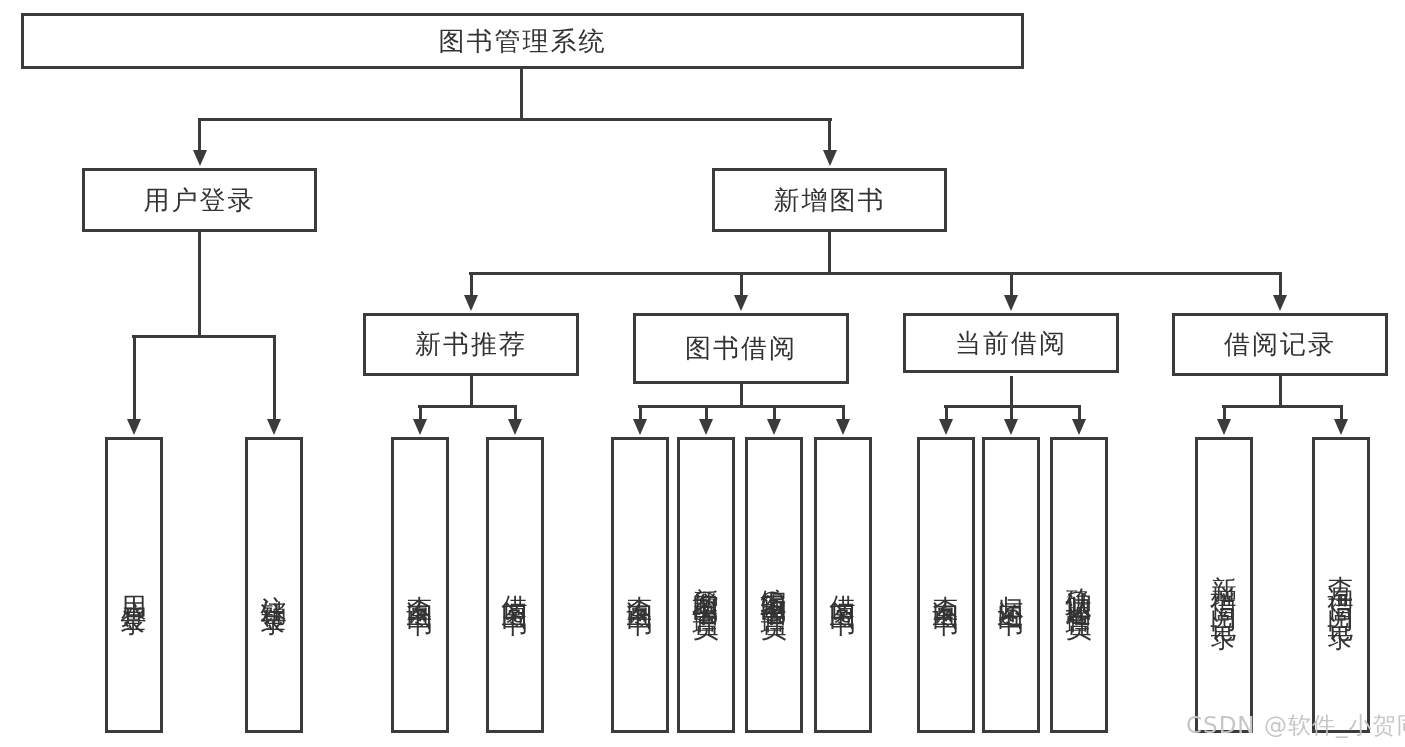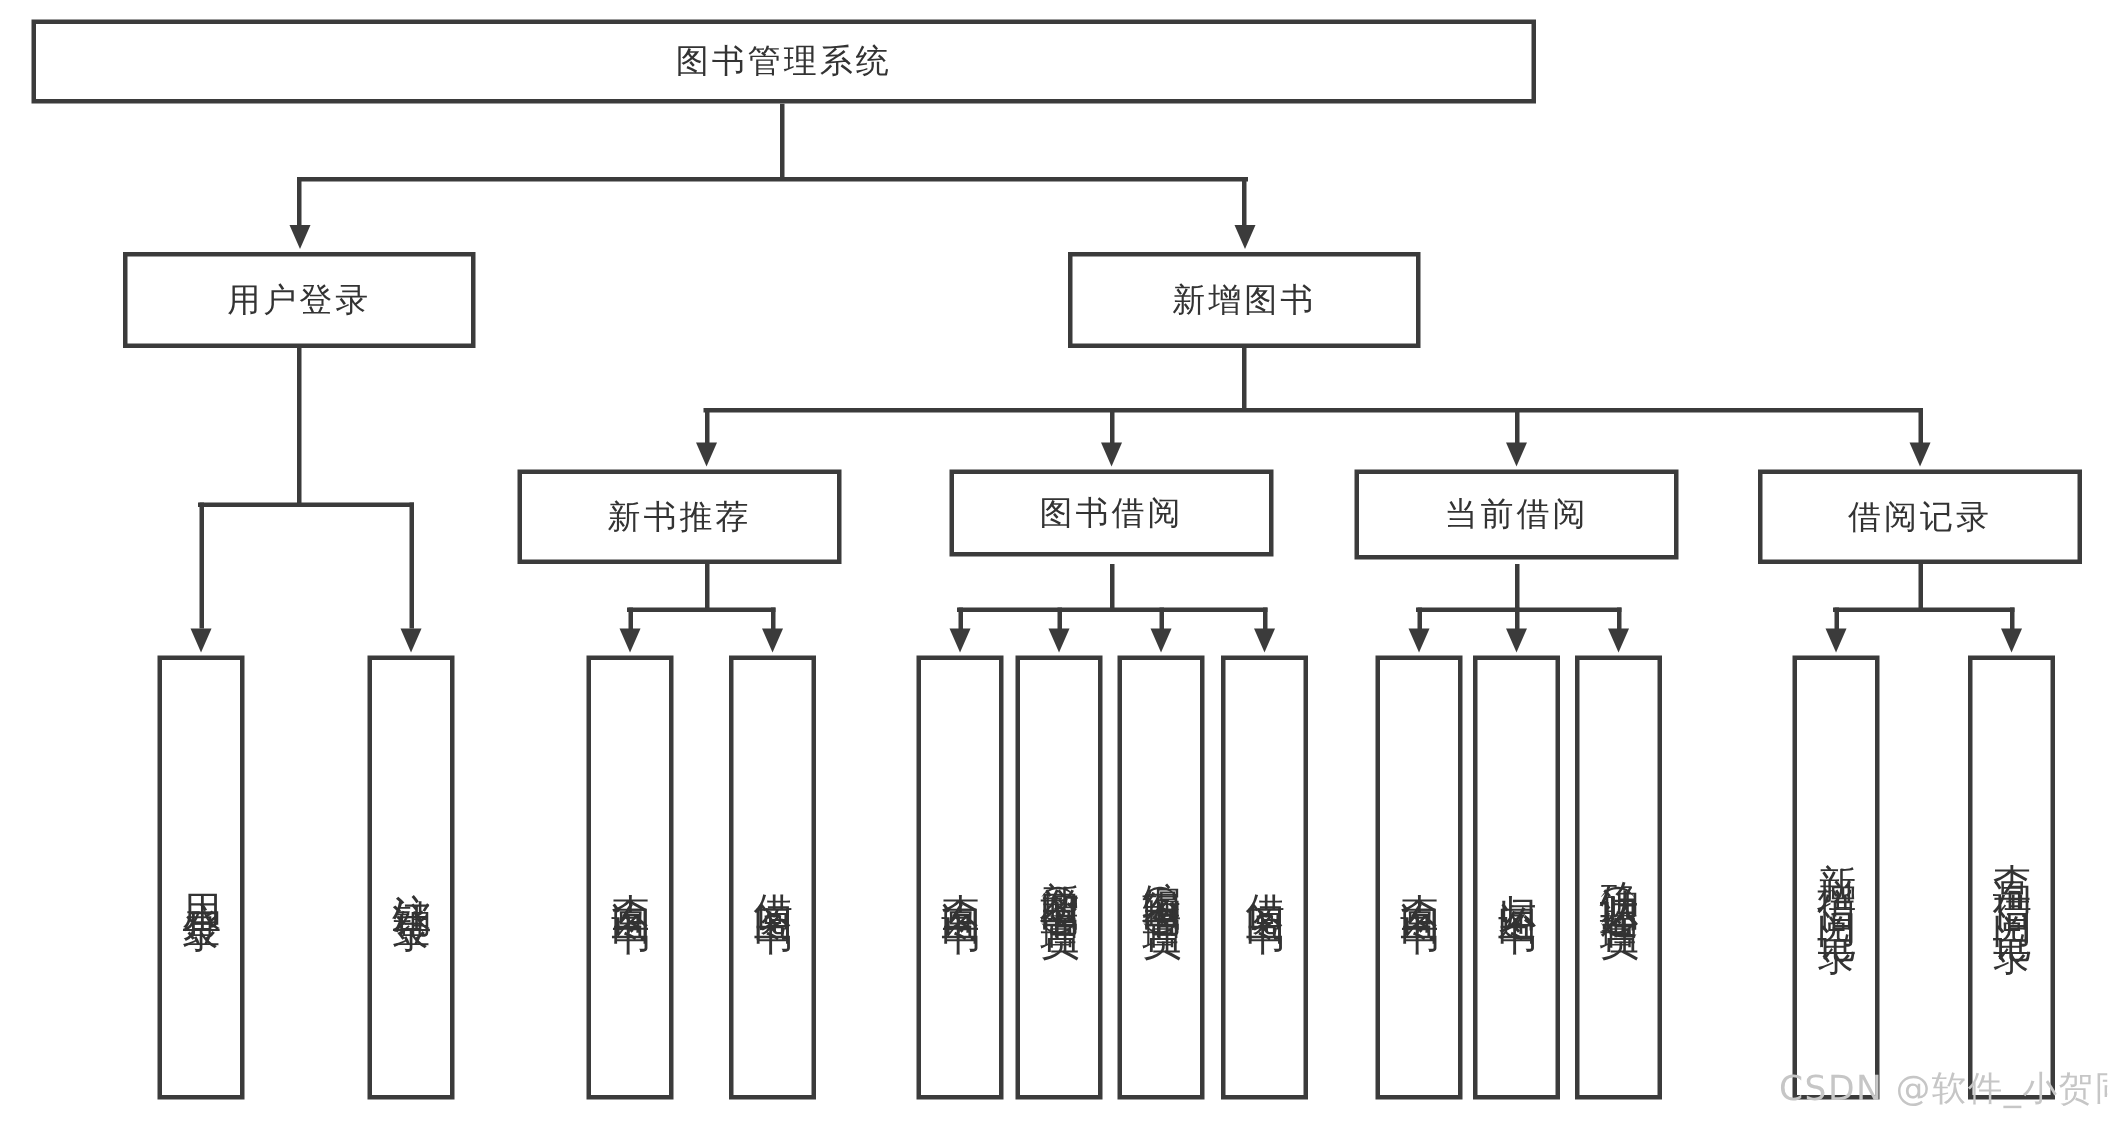--- a/index.html
+++ b/index.html
@@ -5,21 +5,21 @@
   html,body{margin:0;padding:0;background:#fff;}
   .stage{
     position:relative;width:1405px;height:747px;background:#ffffff;
     font-family:"DejaVu Sans","Liberation Sans",sans-serif;overflow:hidden;
   }
   .box{
     position:absolute;box-sizing:border-box;background:#ffffff;
     border:3px solid #3b3b3b;color:#333333;
     display:flex;align-items:center;justify-content:center;z-index:2;
   }
-  .hlabel{font-size:22px;letter-spacing:2px;white-space:nowrap;}
+  .hlabel{font-size:26px;letter-spacing:2px;white-space:nowrap;}
   .leaf{
     top:437px;width:58px;height:296px;
     writing-mode:vertical-rl;text-orientation:mixed;
     font-size:26px;letter-spacing:5px;line-height:1;
   }
   .leaf.wide{letter-spacing:10px;}
   .leaf.dense{letter-spacing:4px;}
   .v{position:absolute;width:3px;background:#3b3b3b;z-index:1;}
   .h{position:absolute;height:3px;background:#3b3b3b;z-index:1;}
   .tri{
@@ -60,22 +60,22 @@
   <div class="h" style="left:469px;top:272px;width:813px"></div>
   <div class="v" style="left:469.5px;top:272px;height:25px"></div>
   <div class="tri" style="left:464px;top:295px"></div>
   <div class="v" style="left:739.5px;top:272px;height:25px"></div>
   <div class="tri" style="left:734px;top:295px"></div>
   <div class="v" style="left:1009.5px;top:272px;height:25px"></div>
   <div class="tri" style="left:1004px;top:295px"></div>
   <div class="v" style="left:1278.5px;top:272px;height:25px"></div>
   <div class="tri" style="left:1273px;top:295px"></div>
 
-  <div class="box hlabel" style="left:345px;top:313px;width:216px;height:63px">新书推荐</div>
-  <div class="box hlabel" style="left:633px;top:313px;width:216px;height:58px">图书借阅</div>
+  <div class="box hlabel" style="left:363px;top:313px;width:216px;height:63px">新书推荐</div>
+  <div class="box hlabel" style="left:633px;top:313px;width:216px;height:71px">图书借阅</div>
   <div class="box hlabel" style="left:903px;top:313px;width:216px;height:60px">当前借阅</div>
   <div class="box hlabel" style="left:1172px;top:313px;width:216px;height:63px">借阅记录</div>
 
   <div class="v" style="left:469.5px;top:376px;height:31px"></div>
   <div class="h" style="left:418px;top:405px;width:99px"></div>
   <div class="v" style="left:418.5px;top:405px;height:16px"></div>
   <div class="tri" style="left:413px;top:419px"></div>
   <div class="v" style="left:513.5px;top:405px;height:16px"></div>
   <div class="tri" style="left:508px;top:419px"></div>
 

